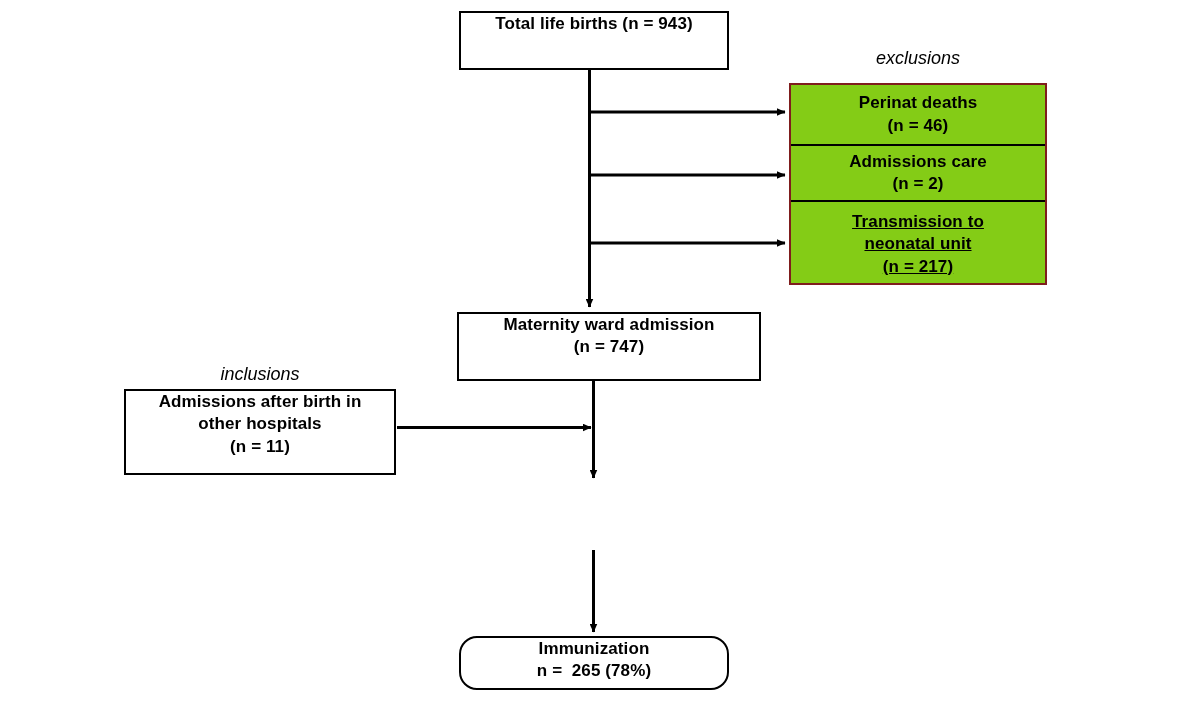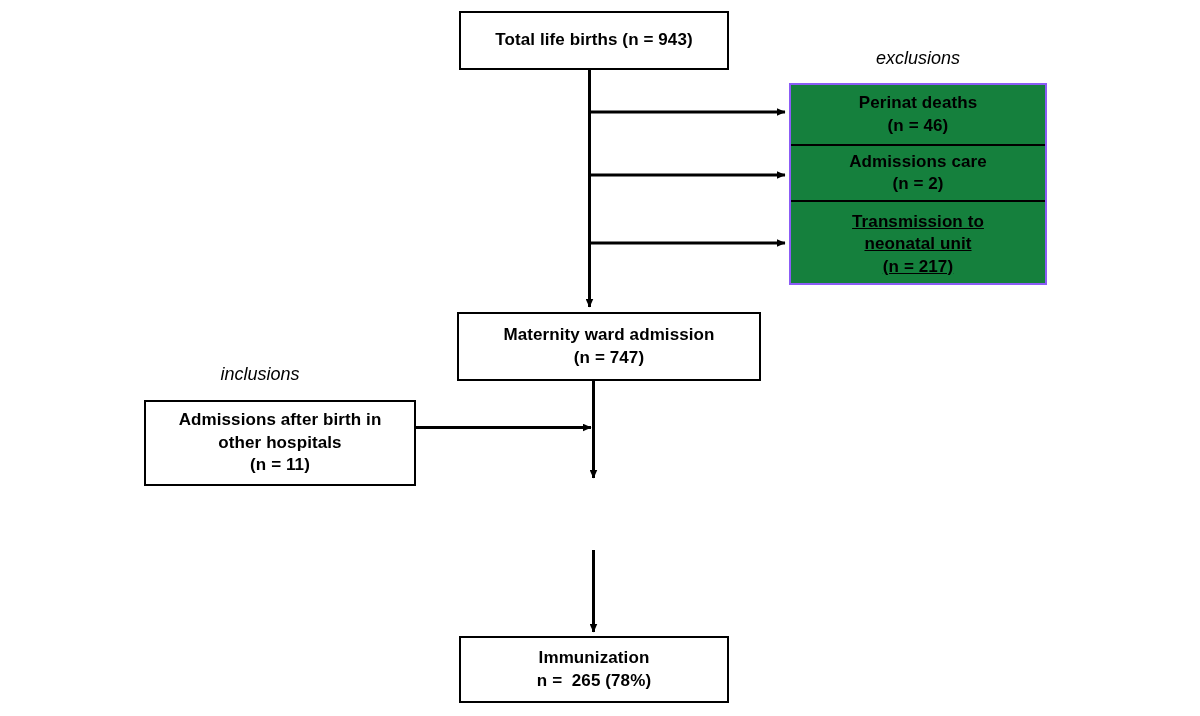--- a/index.html
+++ b/index.html
@@ -19,21 +19,21 @@
     overflow: hidden;
   }
   .node {
     position: absolute;
     box-sizing: border-box;
     border: 2px solid #000000;
     background: #ffffff;
     display: flex;
     flex-direction: column;
     align-items: center;
-    justify-content: center;
+    justify-content: flex-start;
     text-align: center;
     font-weight: bold;
     font-size: 17px;
     line-height: 1.32;
     letter-spacing: 0.1px;
   }
   .node .line {
     display: block;
     white-space: pre;
   }
@@ -41,22 +41,22 @@
     position: absolute;
     font-style: italic;
     font-weight: normal;
     font-size: 18px;
     text-align: center;
     white-space: nowrap;
   }
   .excl-stack {
     position: absolute;
     box-sizing: border-box;
-    border: 2px solid #8b5cf6;
-    background: #15803d;
+    border: 2px solid #7f1d1d;
+    background: #84cc16;
   }
   .excl-cell {
     box-sizing: border-box;
     display: flex;
     flex-direction: column;
     align-items: center;
     justify-content: center;
     text-align: center;
     font-weight: bold;
     font-size: 17px;
@@ -137,25 +137,25 @@
     </div>
   </div>
 
   <div class="node" style="left:457px; top:312px; width:304px; height:69px;">
     <span class="line">Maternity ward admission</span>
     <span class="line">(n = 747)</span>
   </div>
 
   <div class="group-label" style="left:124px; top:364px; width:272px;">inclusions</div>
 
-  <div class="node" style="left:124px; top:400px; width:272px; height:86px;margin-left:20px;">
+  <div class="node" style="left:124px; top:389px; width:272px; height:86px;">
     <span class="line">Admissions after birth in</span>
     <span class="line">other hospitals</span>
     <span class="line">(n = 11)</span>
   </div>
 
 
-  <div class="node" style="left:459px; top:636px; width:270px; height:67px;">
+  <div class="node" style="left:459px; top:636px; width:270px; height:54px;border-radius:18px;">
     <span class="line">Immunization</span>
     <span class="line">n =  265 (78%)</span>
   </div>
 
 </div>
 
 </body></html>

